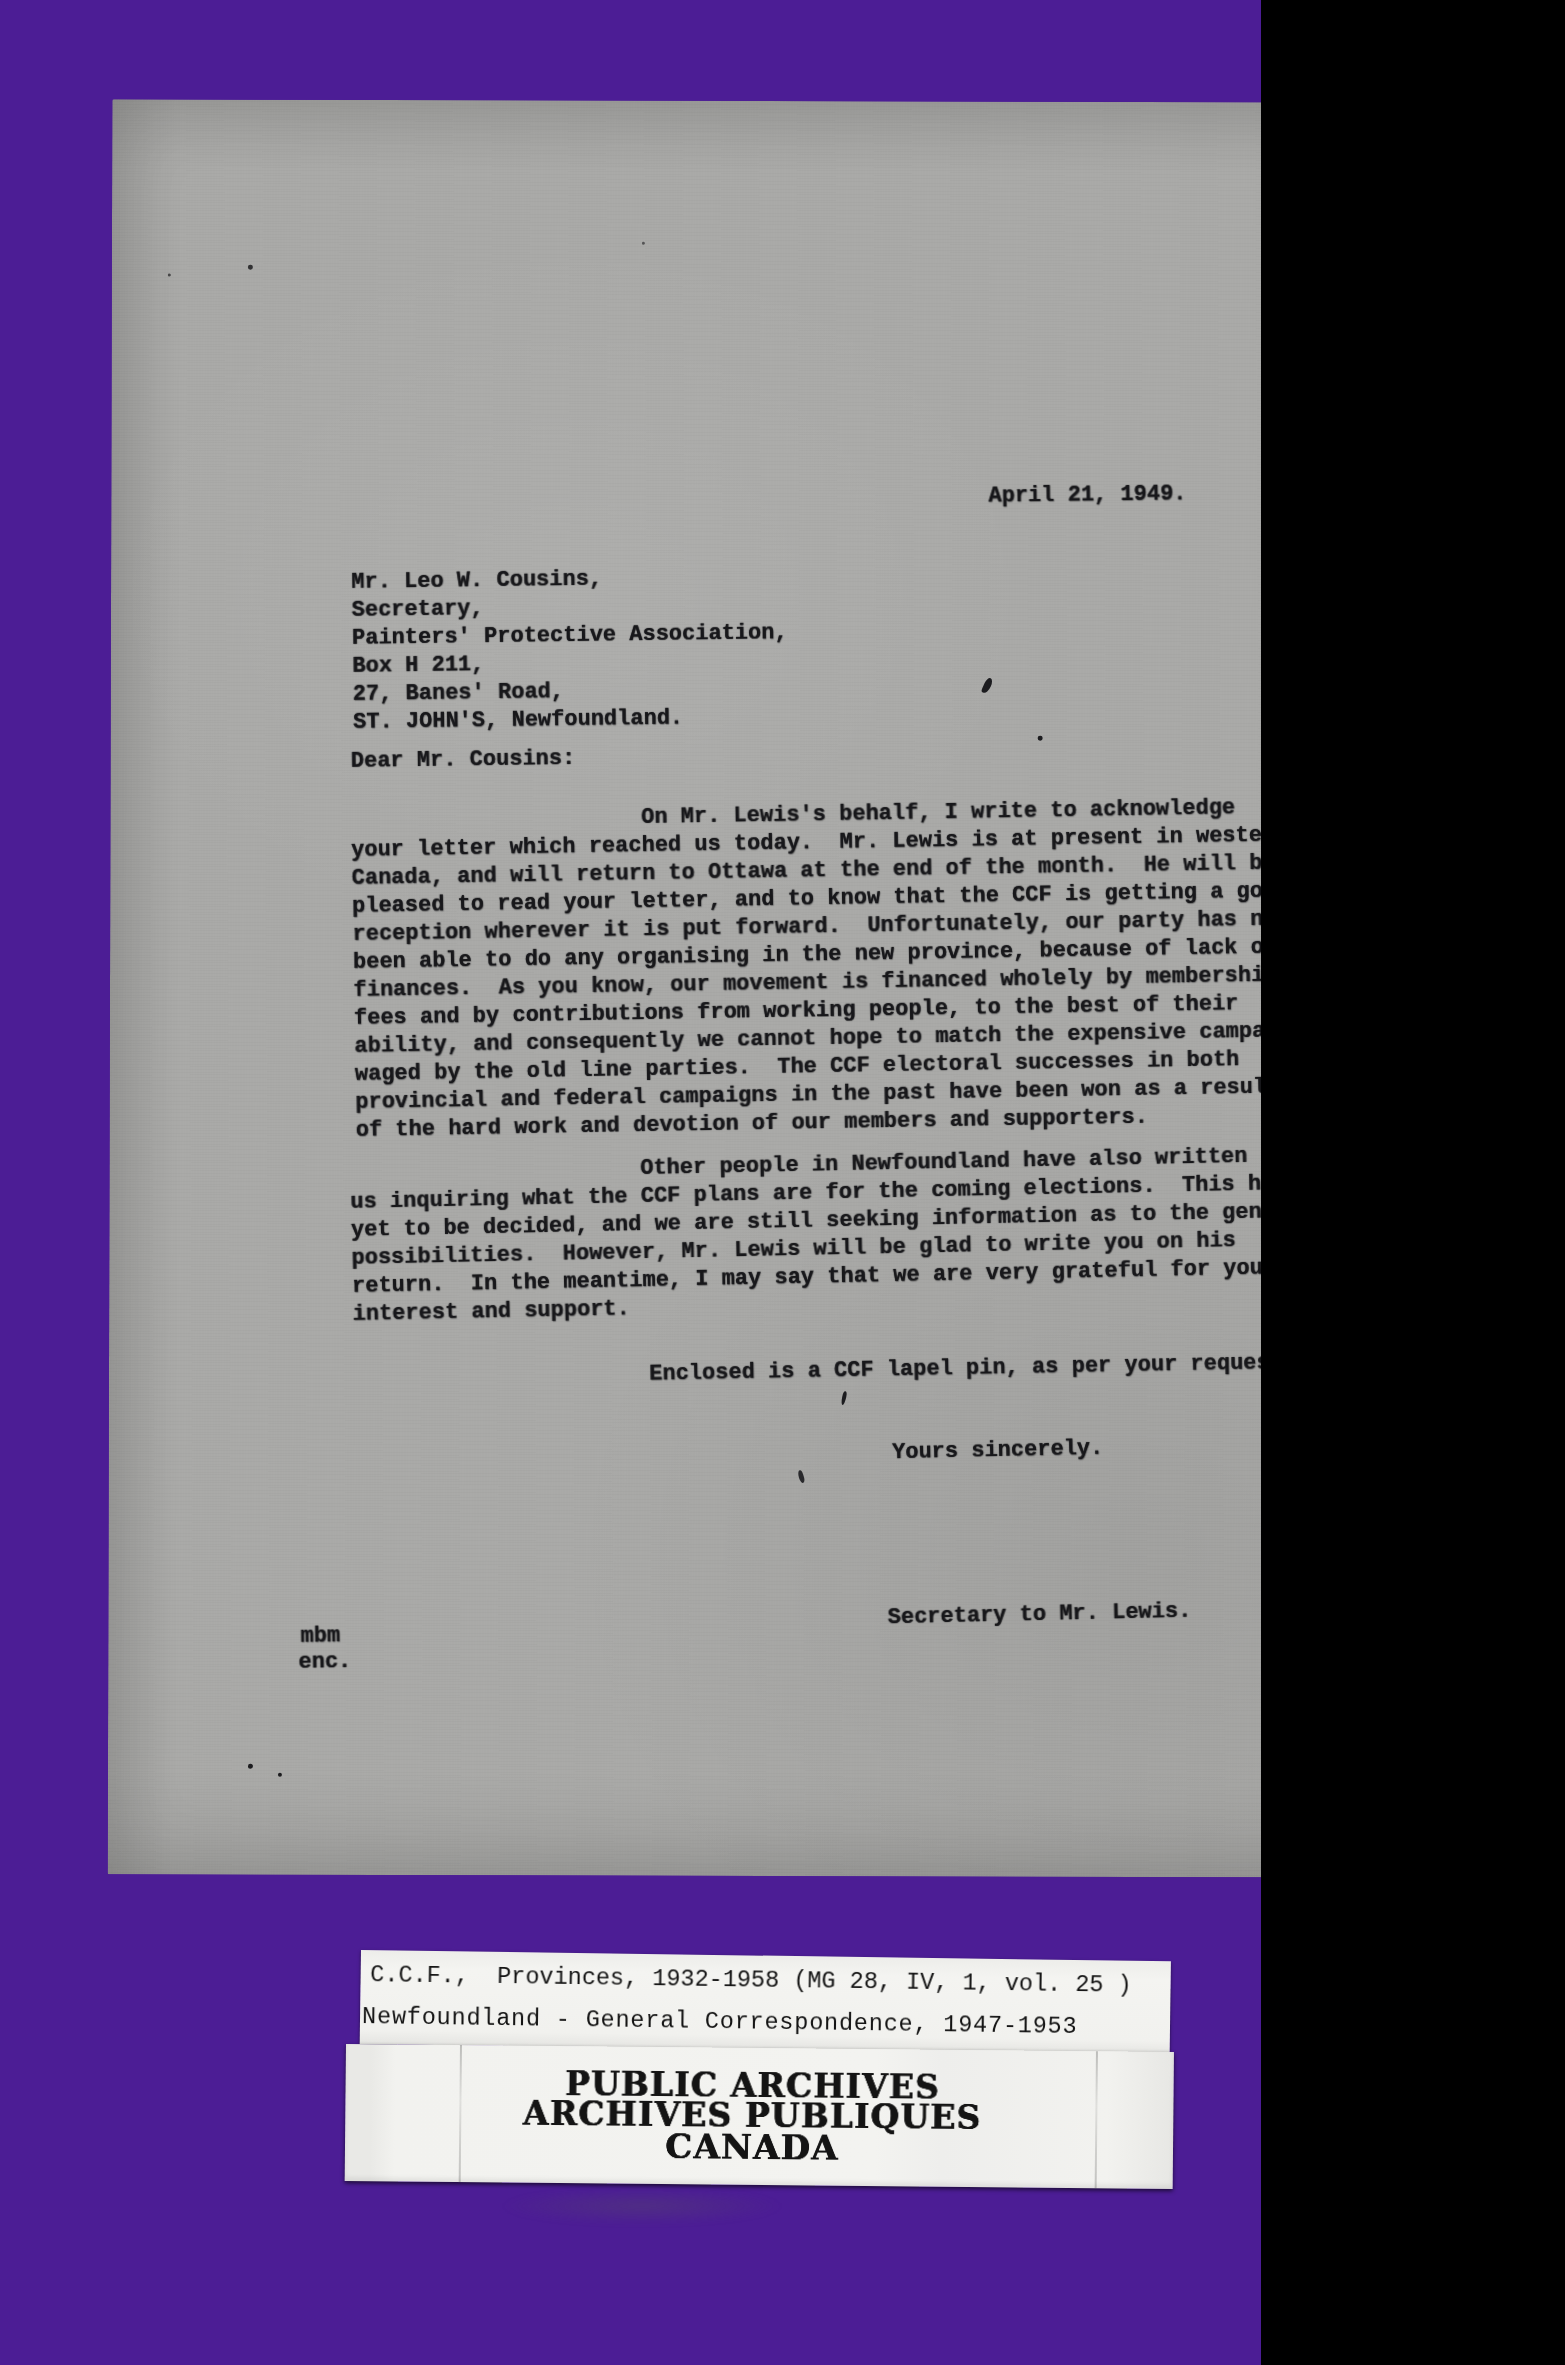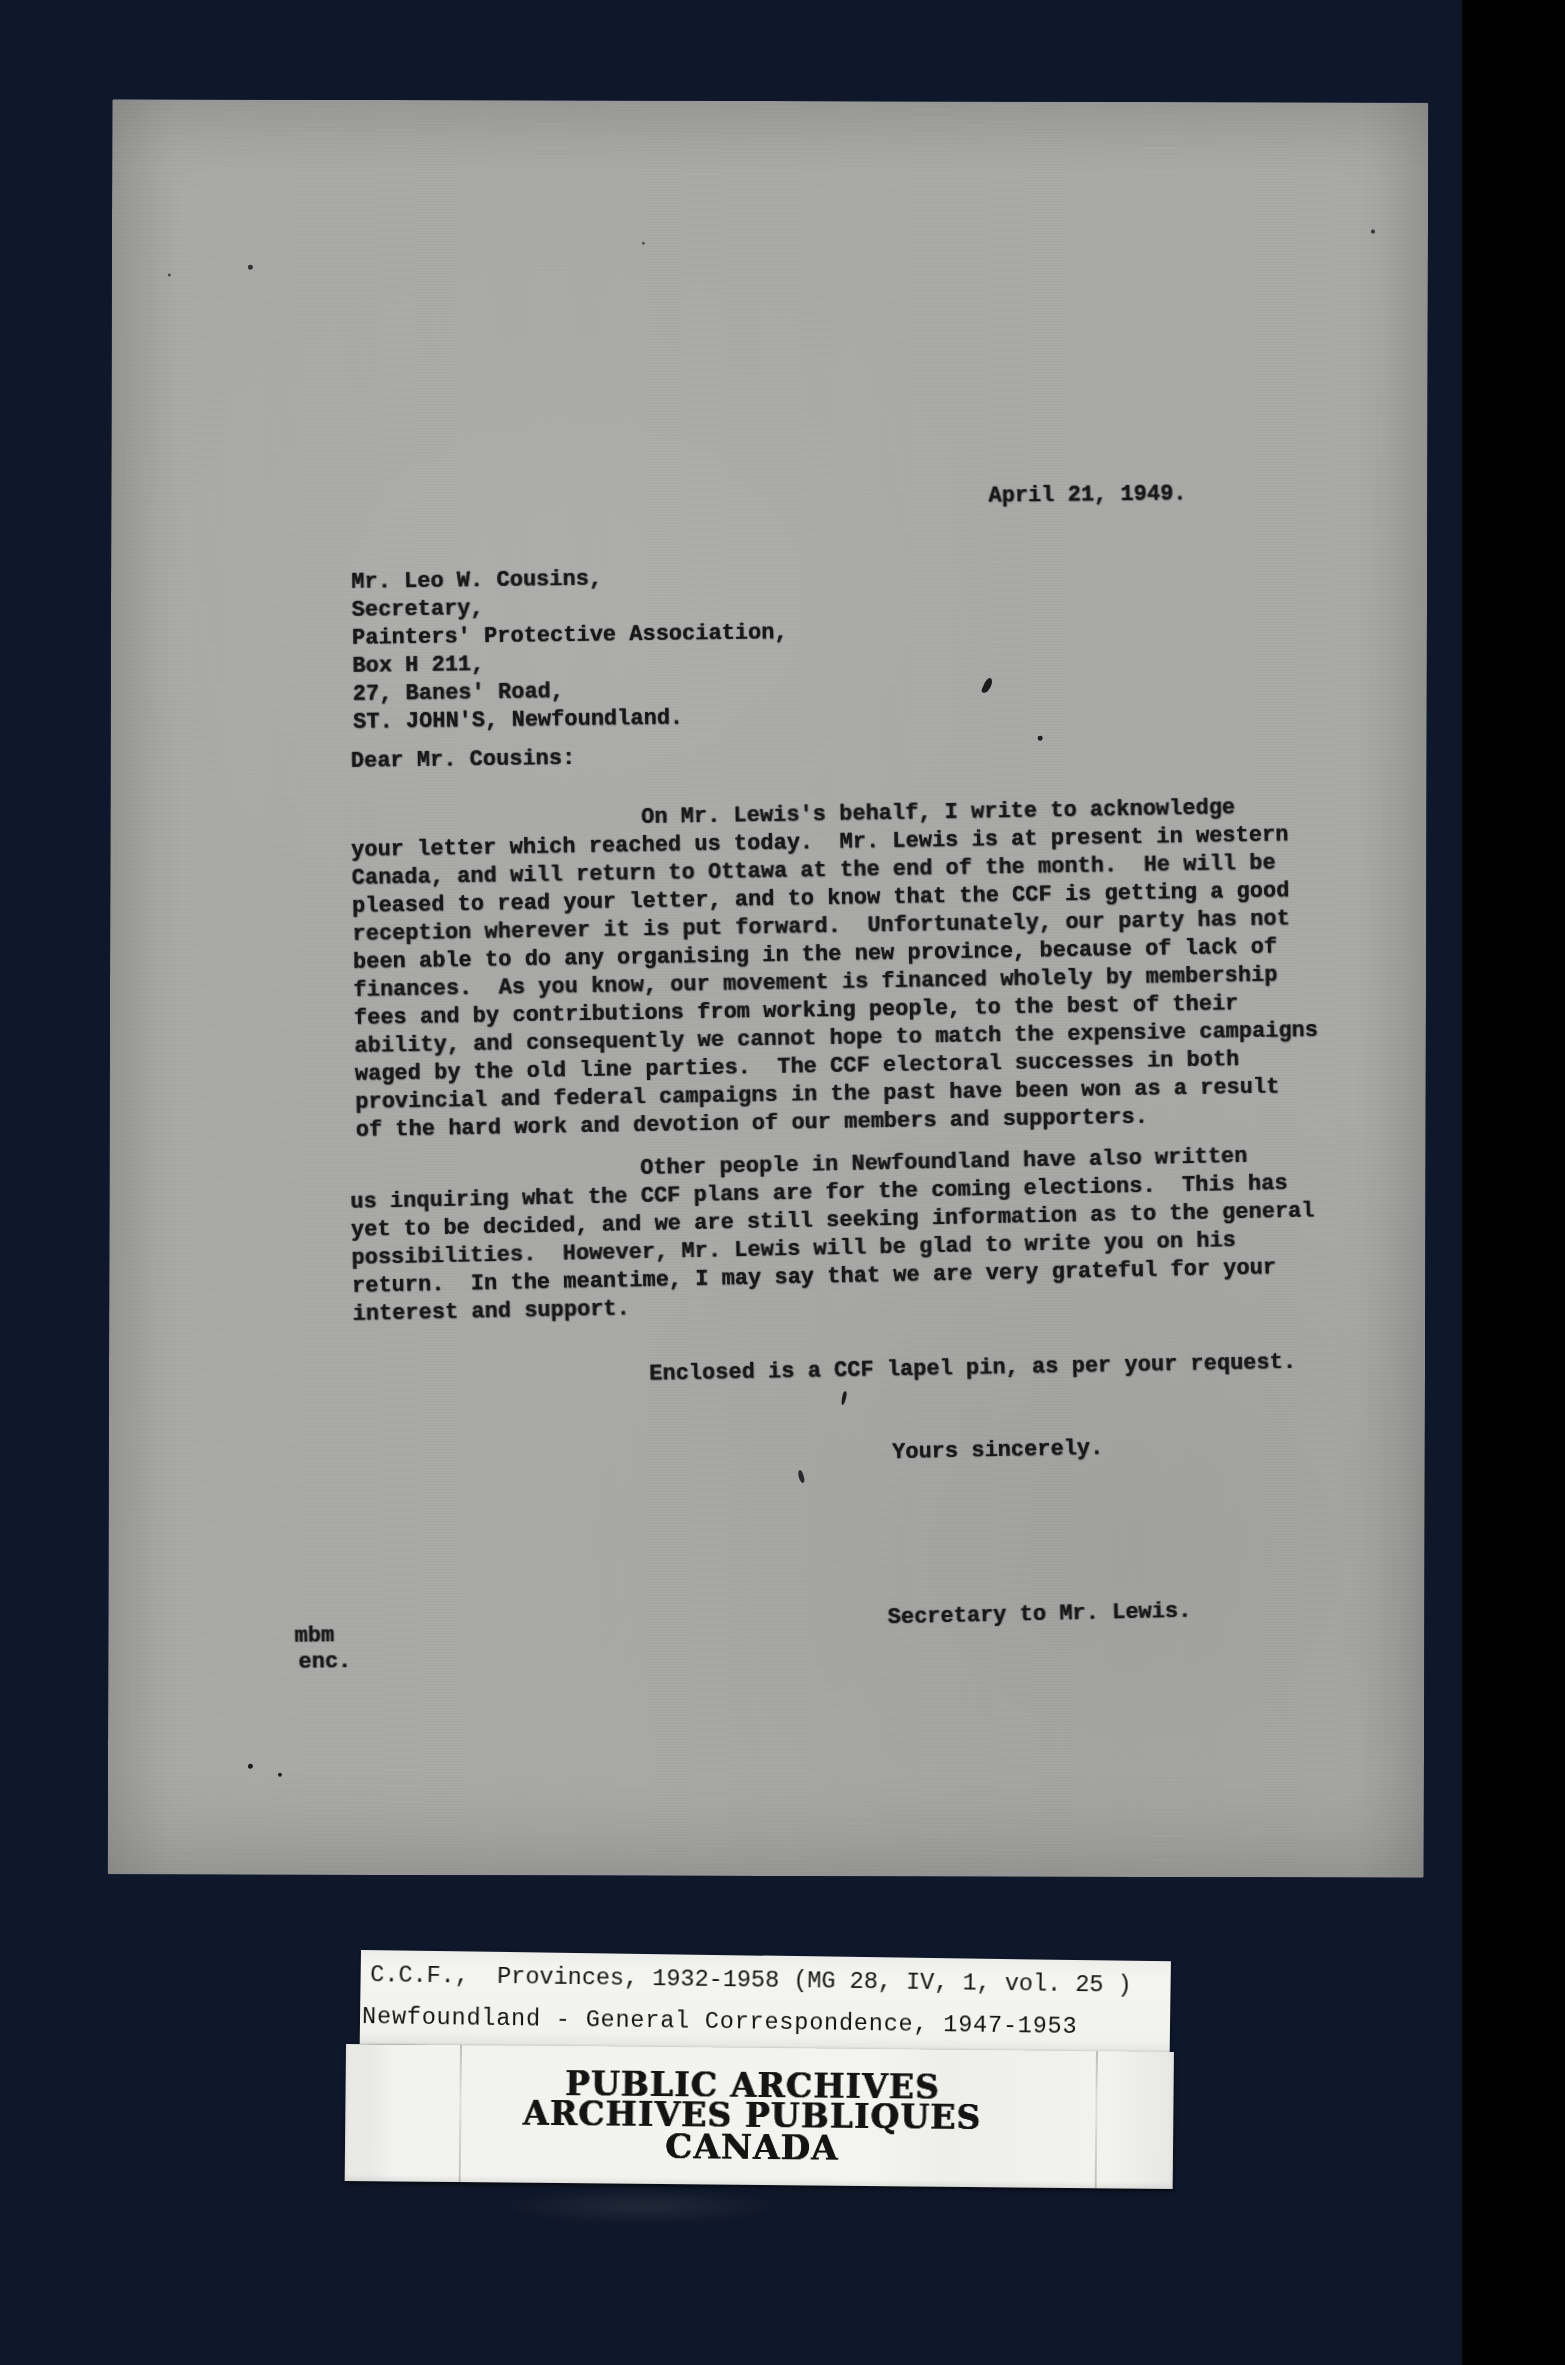--- a/index.html
+++ b/index.html
@@ -1,16 +1,16 @@
 <!DOCTYPE html>
 <html style="font-size:8.6px"><head>
 <meta charset="utf-8">
 <style>
   html,body{margin:0;padding:0;background:#000;}
-  .stage{position:relative;width:1462px;height:2366px;background:#0f172a;overflow:hidden;
+  .stage{position:relative;width:1261px;height:2366px;background:#4c1d95;overflow:hidden;
          font-family:"Liberation Sans",sans-serif;}
 
   
   .paper{
     position:absolute;left:110px;top:101px;width:1316px;height:1775px;
     background:
       radial-gradient(695px 535px at 35% 28%, rgba(255,255,255,.055), transparent 70%),
       radial-gradient(802px 695px at 78% 82%, rgba(0,0,0,.05), transparent 72%),
       linear-gradient(90deg, rgba(0,0,0,.06), transparent 5%, transparent 95%, rgba(0,0,0,.07)),
       linear-gradient(0deg, rgba(0,0,0,.05), transparent 6%, transparent 96%, rgba(0,0,0,.04)),
@@ -32,21 +32,21 @@
     transform-origin:0 0;
   }
   .t-date      {left:877px;top:381px;transform:rotate(-.8deg);}
   .t-address   {left:240px;top:469px;line-height:28px;transform:rotate(-.9deg);}
   .t-salute    {left:240px;top:648px;transform:rotate(-.9deg);}
   .t-para1     {left:240px;top:709px;transform:rotate(-1.1deg);}
   .t-para2     {left:240px;top:1061px;transform:rotate(-1.3deg);}
   .t-enclosed  {left:540px;top:1260px;transform:rotate(-1.2deg);}
   .t-closing   {left:783px;top:1338px;transform:rotate(-1.4deg);}
   .t-sigtitle  {left:779px;top:1503px;transform:rotate(-1.4deg);}
-  .t-initials  {left:186px;top:1523px;transform:rotate(-.9deg);}
+  .t-initials  {left:192px;top:1523px;transform:rotate(-.9deg);}
   .t-encnote   {left:190px;top:1549px;transform:rotate(-.9deg);}
 
   
   .speck{position:absolute;background:#1c1c1f;border-radius:50%;}
   .sp1{left:873px;top:576px;width:7px;height:16px;border-radius:60% 60% 70% 30%/55% 55% 70% 30%;transform:rotate(24deg);}
   .sp2{left:927px;top:634px;width:4.8px;height:4.8px;}
   .sp3{left:1259px;top:127px;width:3.7px;height:3.7px;opacity:.8;}
   .sp4{left:140px;top:1664px;width:5.3px;height:5.3px;}
   .sp5{left:170px;top:1673px;width:4.3px;height:4.3px;}
   .sp6{left:733px;top:1290px;width:4.3px;height:14.4px;border-radius:50%/40% 40% 60% 60%;transform:rotate(12deg);}

